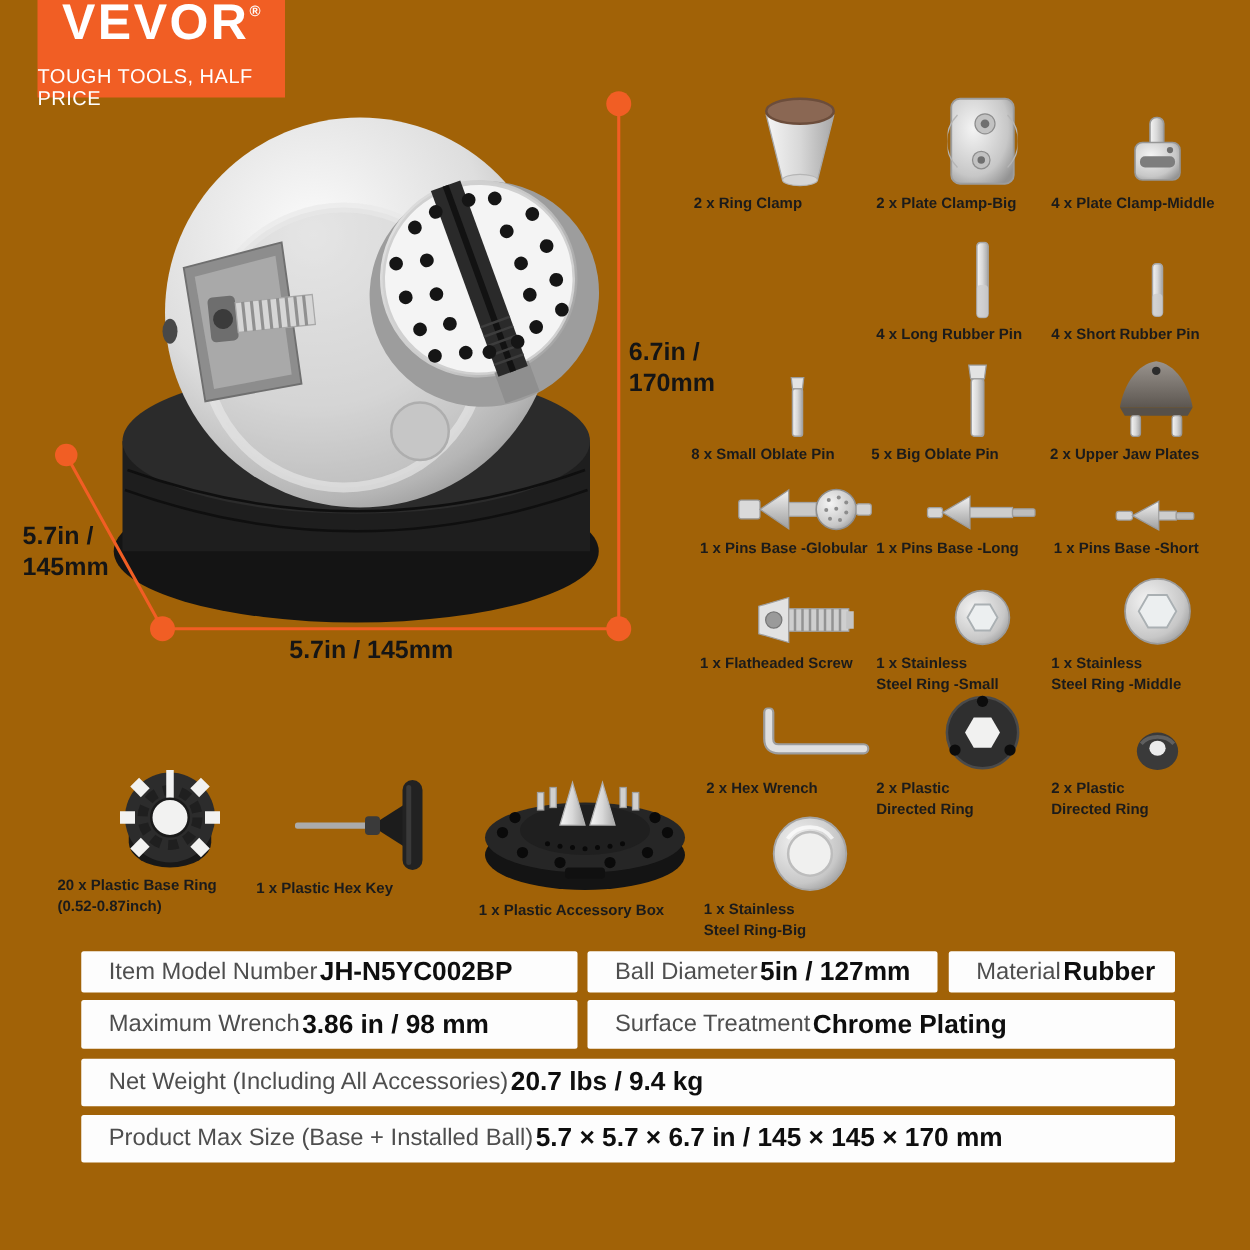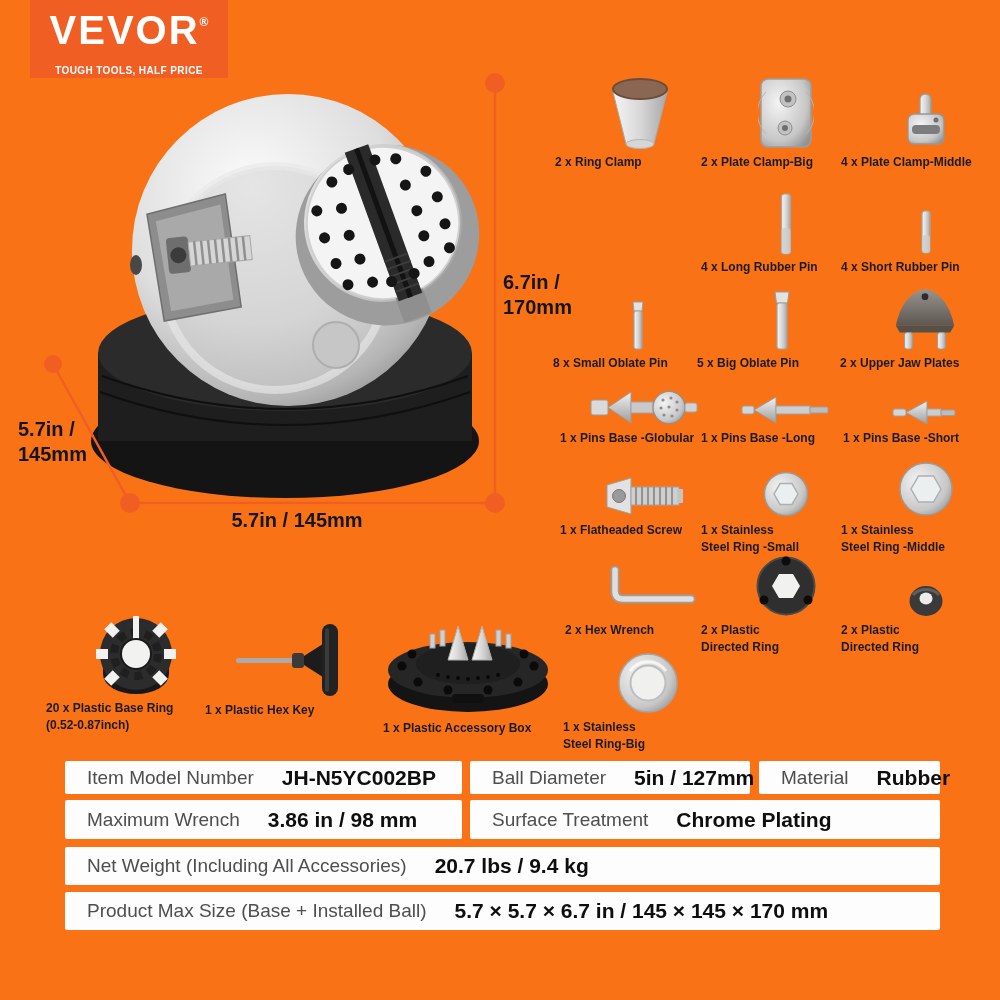--- a/index.html
+++ b/index.html
@@ -1,36 +1,36 @@
 <!DOCTYPE html>
 <html><head>
 <meta charset="utf-8">
 <style>
   html,body{margin:0;padding:0;}
   body{width:1000px;height:1000px;overflow:hidden;background:#f2f2f1;
        font-family:"Liberation Sans",sans-serif;position:relative;}
-  #canvas{position:absolute;inset:0;width:1000px;height:1000px;background:#f97316;}
+  #canvas{position:absolute;inset:0;width:1000px;height:1000px;background:#a16207;}
   .logo{position:absolute;left:30px;top:0;width:198px;height:78px;background:#F15E24;
         display:flex;flex-direction:column;align-items:center;justify-content:center;color:#fff;}
   .logo-text{font-size:40px;font-weight:bold;letter-spacing:2px;line-height:40px;}
   .logo-text sup{font-size:12px;font-weight:bold;letter-spacing:0;vertical-align:18px;}
-  .logo-tagline{font-size:10px;font-weight:bold;letter-spacing:.4px;margin-top:15px;}
+  .logo-tagline{font-size:16px;font-weight:normal;letter-spacing:.4px;margin-top:15px;}
   .product{position:absolute;left:40px;top:60px;width:500px;height:500px;}
   .dim{position:absolute;font-weight:bold;color:#151515;white-space:pre-line;}
   .dim-left{left:18px;top:417px;font-size:20px;line-height:25px;}
   .dim-bottom{left:222px;top:509px;width:150px;font-size:20px;text-align:center;}
   .dim-right{left:503px;top:270px;font-size:20px;line-height:25px;}
   .acc{position:absolute;text-align:left;}
   .acc-icon{display:flex;align-items:flex-end;justify-content:center;}
   .acc-label{font-size:12px;font-weight:bold;line-height:16.5px;color:#1b1b1b;
              white-space:pre-line;margin-top:4px;}
   .spec{position:absolute;background:#fdfdfd;display:flex;align-items:center;
         padding-left:22px;box-sizing:border-box;border-radius:2px;}
   .spec .lbl{font-size:19px;color:#4e4e4e;white-space:nowrap;}
-  .spec .val{font-size:21px;font-weight:bold;color:#0e0e0e;margin-left:28px;white-space:nowrap;}
+  .spec .val{font-size:21px;font-weight:bold;color:#0e0e0e;margin-left:2px;white-space:nowrap;}
 </style>
 </head>
 <body>
 
 <svg width="0" height="0" style="position:absolute">
   <defs>
     <linearGradient id="gv" x1="0" y1="0" x2="1" y2="0">
       <stop offset="0" stop-color="#f5f5f5"></stop>
         <stop offset=".5" stop-color="#d8d8d8"></stop>
         <stop offset="1" stop-color="#a8a8a8"></stop>

